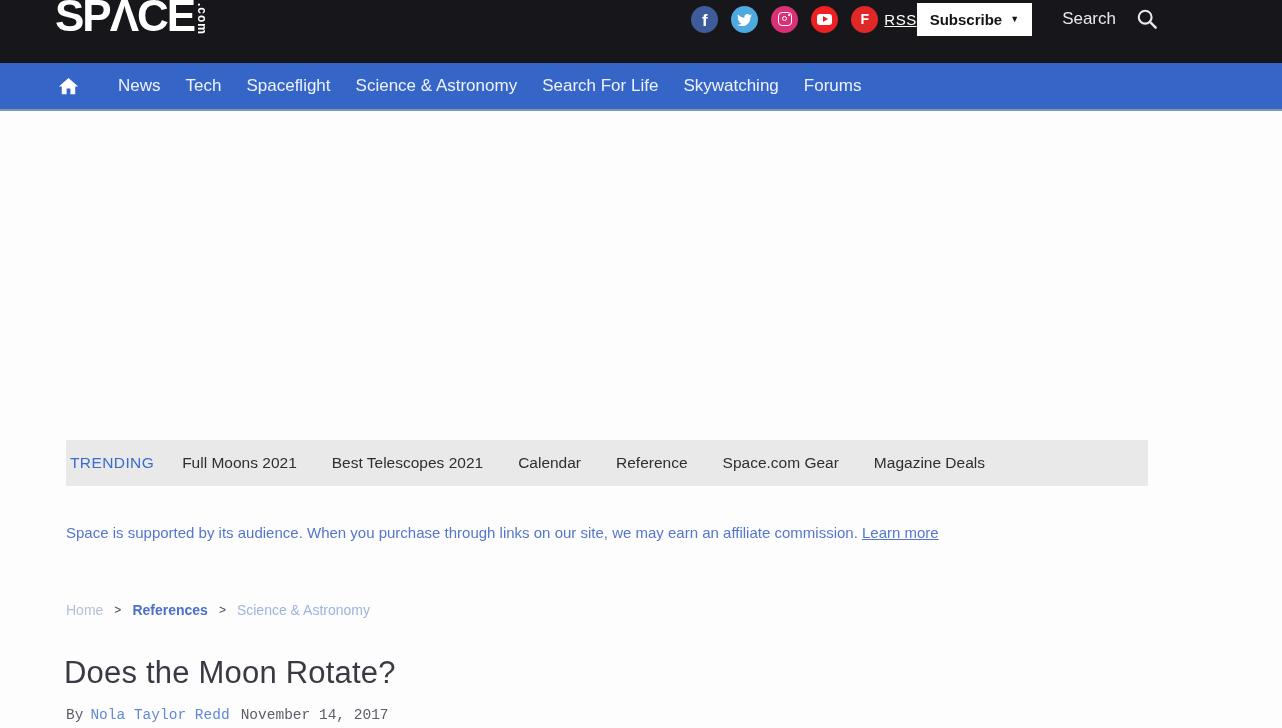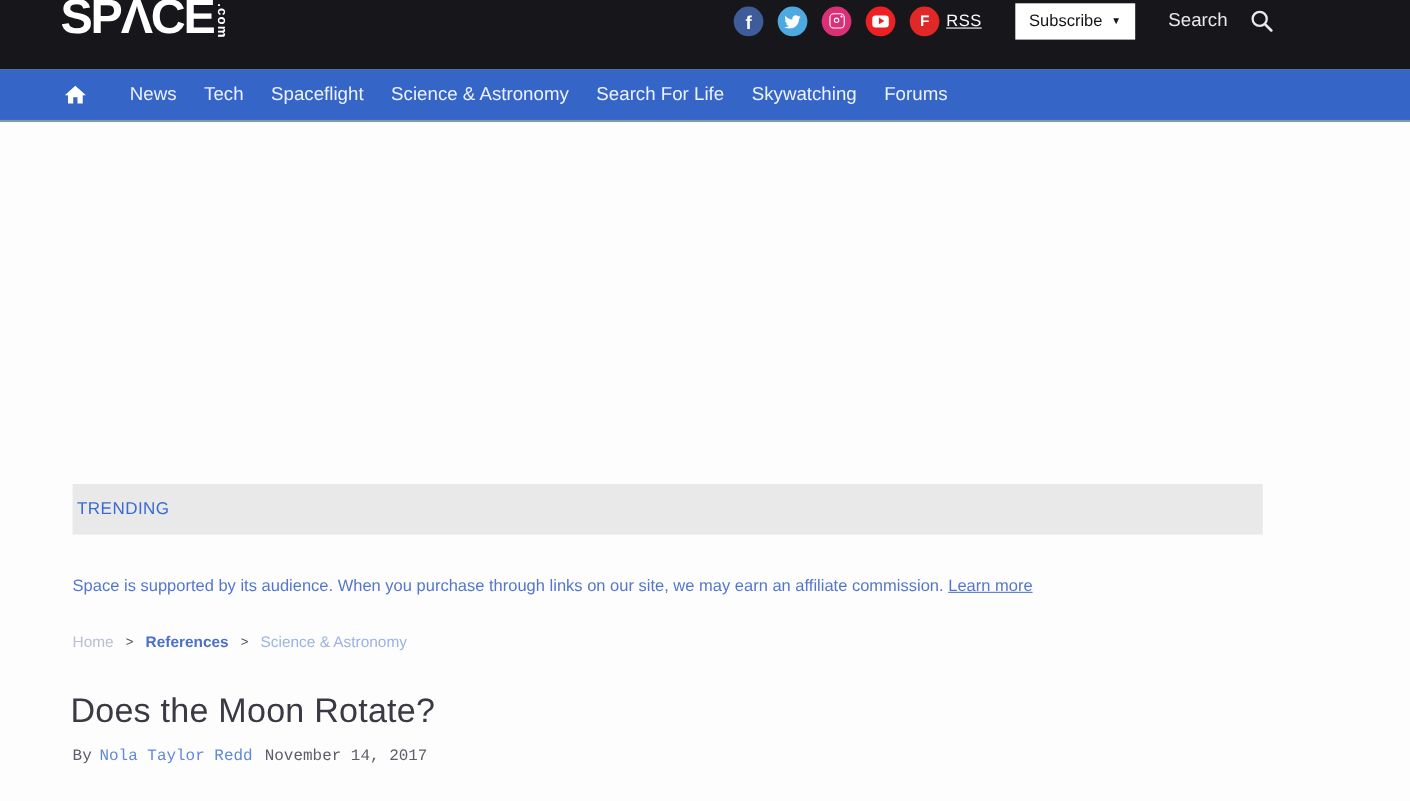--- a/index.html
+++ b/index.html
@@ -21,22 +21,22 @@
   .soc-ig { background:#d93077; }
   .ig-frame { width:14px; height:14px; border:1.6px solid #fff; border-radius:4px; position:relative; }
   .ig-lens { position:absolute; left:3px; top:3px; width:5px; height:5px; border:1.4px solid #fff; border-radius:50%; }
   .ig-dot { position:absolute; right:1px; top:1px; width:2px; height:2px; background:#fff; border-radius:50%; }
   .soc-yt { background:#ed2024; }
   .yt-frame { width:15px; height:11px; background:#fff; border-radius:3px; display:flex; align-items:center; justify-content:center; }
   .yt-tri { width:0; height:0; border-left:5px solid #ed2024; border-top:3.5px solid transparent; border-bottom:3.5px solid transparent; margin-left:1px; }
   .soc-fl { background:#e12828; }
   .soc-fl span { color:#fff; font-weight:800; font-size:14px; }
   .rss-link { color:#fff; font-size:15px; font-weight:500; letter-spacing:0.5px; text-decoration:underline; margin-left:6px; }
-  .subscribe-btn { margin-left:30px; background:#fff; color:#141414; border:none; font-family:inherit;
-                   font-size:15px; font-weight:400; padding:8px 13px; display:flex; align-items:center; gap:8px; cursor:pointer; }
+  .subscribe-btn { background:#fff; color:#141414; border:none; font-family:inherit;
+                   font-size:15px; font-weight:700; padding:8px 13px; display:flex; align-items:center; gap:8px; cursor:pointer; }
   .subscribe-btn .caret { font-size:9px; }
   .search-box { margin-left:30px; display:flex; align-items:center; gap:20px; color:#e9e9ec; font-size:17px; }
 
   
   .mainnav { height:48px; background:#3565c6; border-bottom:2px solid #8099ab;
              display:flex; align-items:center; padding-left:57px; }
   .nav-home { display:flex; align-items:center; margin-right:38px; }
   .nav-items { display:flex; align-items:center; gap:25px; }
   .nav-link { color:#eef2fc; font-size:17px; }
 
@@ -48,21 +48,21 @@
               display:flex; align-items:center; padding-left:4px; }
   .trending-label { color:#3a6bd0; font-size:15.5px; letter-spacing:0.4px; margin-right:28px; }
   .trending-items { display:flex; align-items:center; gap:35px; }
   .trending-item { color:#2e2e33; font-size:15.5px; }
 
   
   .disclosure { margin:38px 0 0 66px; font-size:15px; color:#5477cb; }
   .disclosure a { color:#5477cb; text-decoration:underline; }
 
   
-  .breadcrumb { margin:34px 0 0 66px; font-size:14px; display:flex; align-items:center; gap:11px; }
+  .breadcrumb { margin:61px 0 0 66px; font-size:14px; display:flex; align-items:center; gap:11px; }
   .bc-home { color:#b6bfd4; }
   .bc-sep { color:#47475a; font-size:12px; }
   .bc-ref { color:#4a70c9; font-weight:600; }
   .bc-sec { color:#9db3de; }
 
   
   .article-title { margin:37px 0 0 64px; font-size:31px; font-weight:400; color:#3b3a44; letter-spacing:0.2px; }
   .byline { margin:16px 0 0 66px; font-size:14.5px; color:#5d5d68; display:flex; gap:7px; align-items:baseline;font-family:Liberation Mono, monospace; }
   .byline .author { color:#6189d8; }
   .byline .date { margin-left:4px; color:#5d5d68; }
@@ -134,20 +134,34 @@
       <a class="nav-link">Skywatching</a>
 
       <a class="nav-link">Forums</a>
     </div>
 </nav>
 
 <div class="ad-space"></div>
 
 <div class="trending">
   <span class="trending-label">TRENDING</span>
+  <div class="trending-items">
+
+      <a class="trending-item">Full Moons 2021</a>
+
+      <a class="trending-item">Best Telescopes 2021</a>
+
+      <a class="trending-item">Calendar</a>
+
+      <a class="trending-item">Reference</a>
+
+      <a class="trending-item">Space.com Gear</a>
+
+      <a class="trending-item">Magazine Deals</a>
+    </div>
 </div>
 
 <p class="disclosure">
   <span>Space is supported by its audience. When you purchase through links on our site, we may earn an affiliate commission.</span>
   <a>Learn more</a>
 </p>
 
 <div class="breadcrumb">
   <a class="bc-home">Home</a>
   <span class="bc-sep">&gt;</span>

